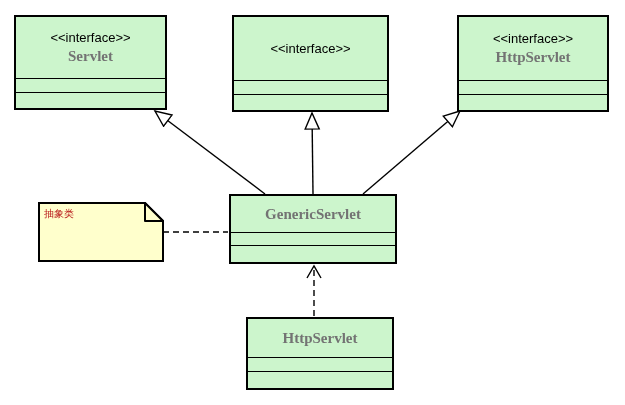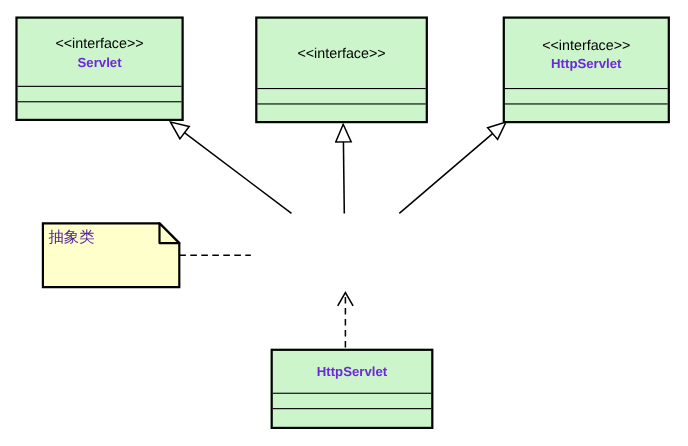--- a/index.html
+++ b/index.html
@@ -31,43 +31,44 @@
     align-items: center;
     gap: 3px;
     padding: 2px 4px;
   }
   .stereotype {
     font-size: 13px;
     color: #000000;
     white-space: nowrap;
   }
   .cname {
-    font-size: 12px;
+    font-size: 15px;
     font-weight: bold;
-    color: #6d28d9;
+    color: #737373;
     white-space: nowrap;
+    font-family: Liberation Serif, serif;
   }
   .compartment {
     border-top: 1px solid #000000;
     flex: 0 0 auto;
   }
   .conn-layer {
     position: absolute;
     left: 0;
     top: 0;
     width: 625px;
     height: 405px;
     pointer-events: none;
   }
   .note-text {
     position: absolute;
     left: 44px;
     top: 207px;
-    font-size: 14px;
-    color: #4c1d95;
+    font-size: 10px;
+    color: #b91c1c;
     white-space: nowrap;
   }
 </style>
 </head>
 <body>
 
 <div class="canvas">
 
   <svg class="conn-layer" width="625" height="405" viewBox="0 0 625 405" xmlns="http://www.w3.org/2000/svg">
     <defs>
@@ -114,20 +115,27 @@
 
   <div class="class-box" style="left:457px; top:15px; width:152px; height:97px;">
     <div class="class-title">
       <span class="stereotype">&lt;&lt;interface&gt;&gt;</span>
       <span class="cname">HttpServlet</span>
     </div>
     <div class="compartment" style="height:13px;"></div>
     <div class="compartment" style="height:15px;"></div>
   </div>
 
+  <div class="class-box" style="left:229px; top:194px; width:168px; height:70px;">
+    <div class="class-title">
+      <span class="cname">GenericServlet</span>
+    </div>
+    <div class="compartment" style="height:12px;"></div>
+    <div class="compartment" style="height:16px;"></div>
+  </div>
 
   <div class="class-box" style="left:246px; top:317px; width:148px; height:73px;">
     <div class="class-title">
       <span class="cname">HttpServlet</span>
     </div>
     <div class="compartment" style="height:13px;"></div>
     <div class="compartment" style="height:16px;"></div>
   </div>
 
 </div>

